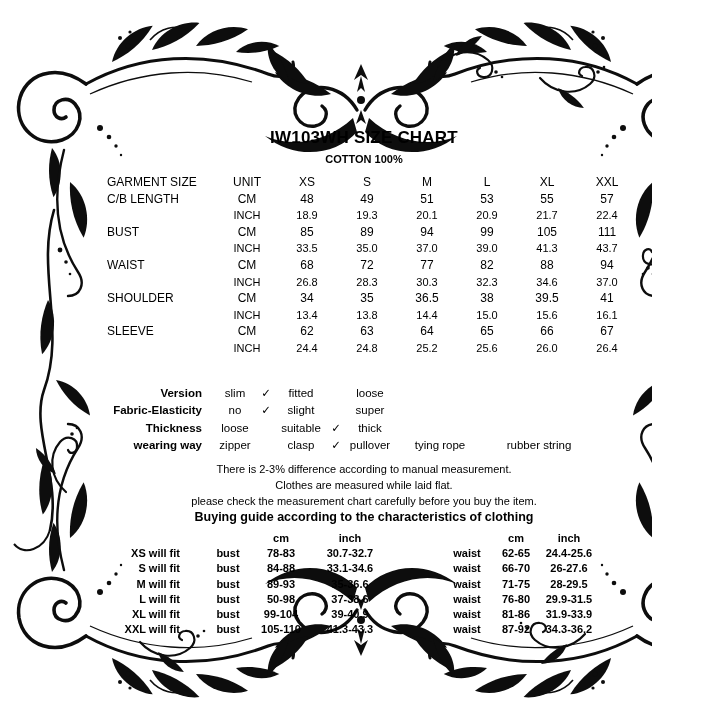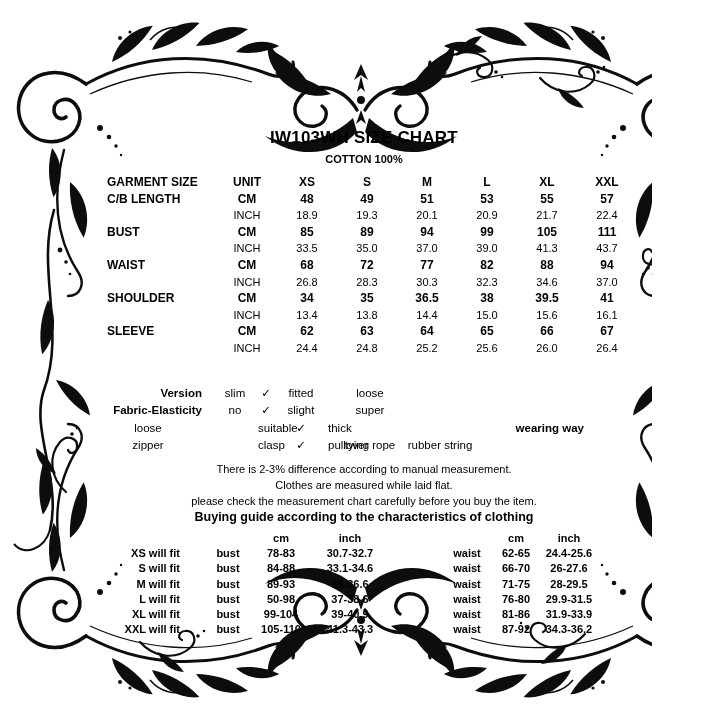--- a/index.html
+++ b/index.html
@@ -6,21 +6,21 @@
   .page{position:relative;width:652px;height:720px;background:#fff;overflow:hidden;
         font-family:"Liberation Sans",sans-serif;color:#000;}
   .border-svg{position:absolute;inset:0;pointer-events:none;}
   .content{position:absolute;left:84px;top:128px;width:560px;}
   .title{font-size:17px;font-weight:700;text-align:center;margin:0;letter-spacing:.2px;}
   .subtitle{text-align:center;font-size:11px;font-weight:700;margin-top:5px;}
 
   .st{display:grid;grid-template-columns:110px 60px repeat(6,60px);margin:9px 0 0 23px;}
   .st .c{font-size:12px;line-height:16.6px;text-align:center;white-space:nowrap;}
   .st .l{text-align:left;}
-  .st .h,.st .b{font-weight:700;}
+  .st .h,.st .b{font-weight:400;}
   .st .i{font-weight:400;font-size:11px;}
 
   .attr{display:grid;grid-template-columns:128px 46px 16px 54px 16px 52px 88px 110px;
         margin-top:28px;font-size:11.5px;line-height:17.6px;}
   .attr .al{text-align:right;font-weight:700;padding-right:10px;white-space:nowrap;}
   .attr .ao{text-align:center;white-space:nowrap;}
   .attr .ac{text-align:center;font-weight:400;}
 
   .notes{text-align:center;font-size:11px;line-height:16px;margin-top:6px;}
   .gh{text-align:center;font-size:12.5px;font-weight:700;margin-top:1px;}
@@ -238,20 +238,21 @@
 
       <div class="al">Fabric-Elasticity</div>
       <div class="ao">no</div>
       <div class="ac">✓</div>
       <div class="ao">slight</div>
       <div class="ac"></div>
       <div class="ao">super</div>
       <div></div>
       <div></div>
 
+      <div class="al">Thickness</div>
       <div class="ao">loose</div>
       <div class="ac"></div>
       <div class="ao">suitable</div>
       <div class="ac">✓</div>
       <div class="ao">thick</div>
       <div></div>
       <div></div>
 
       <div class="al">wearing way</div>
       <div class="ao">zipper</div>

